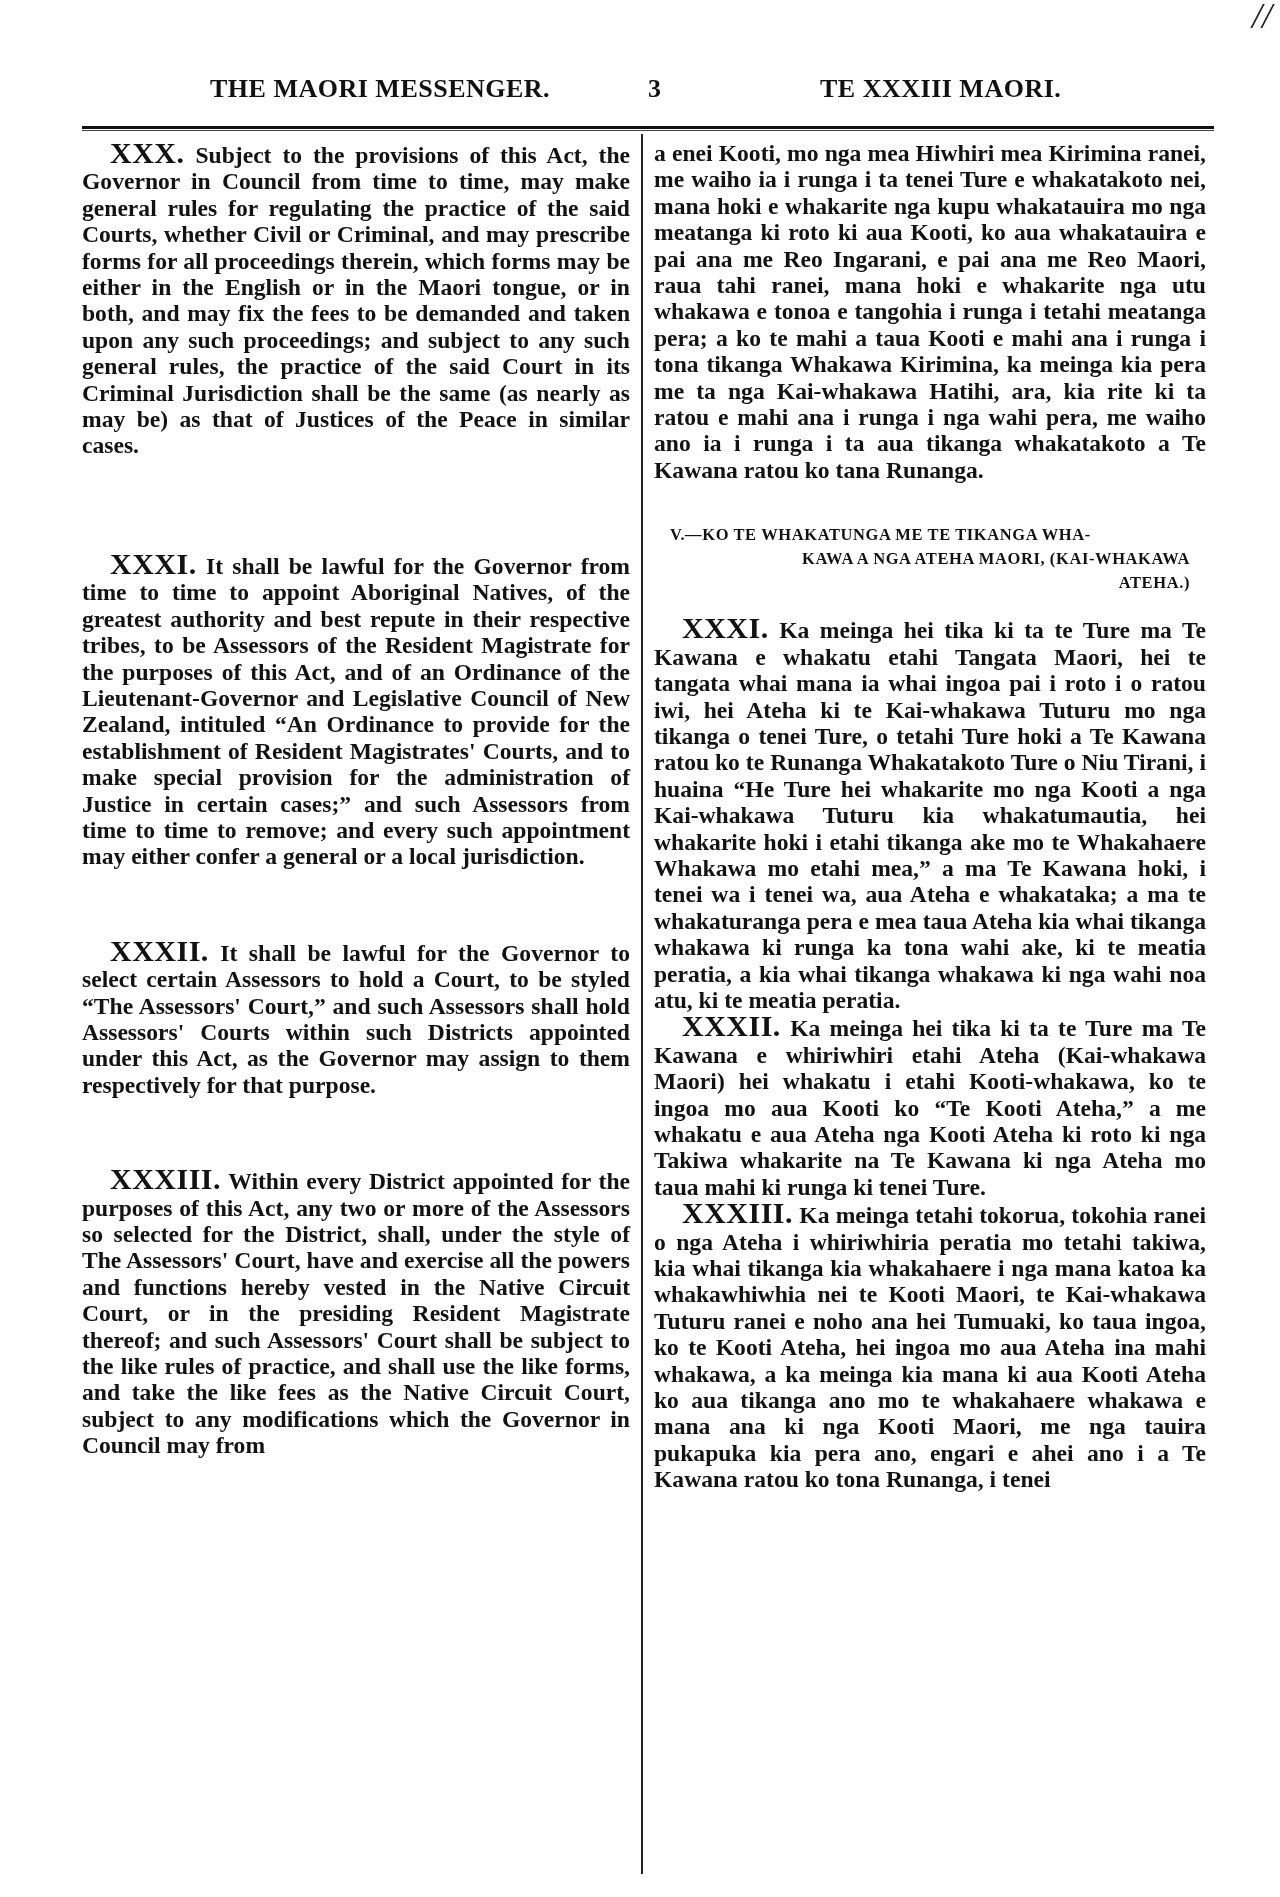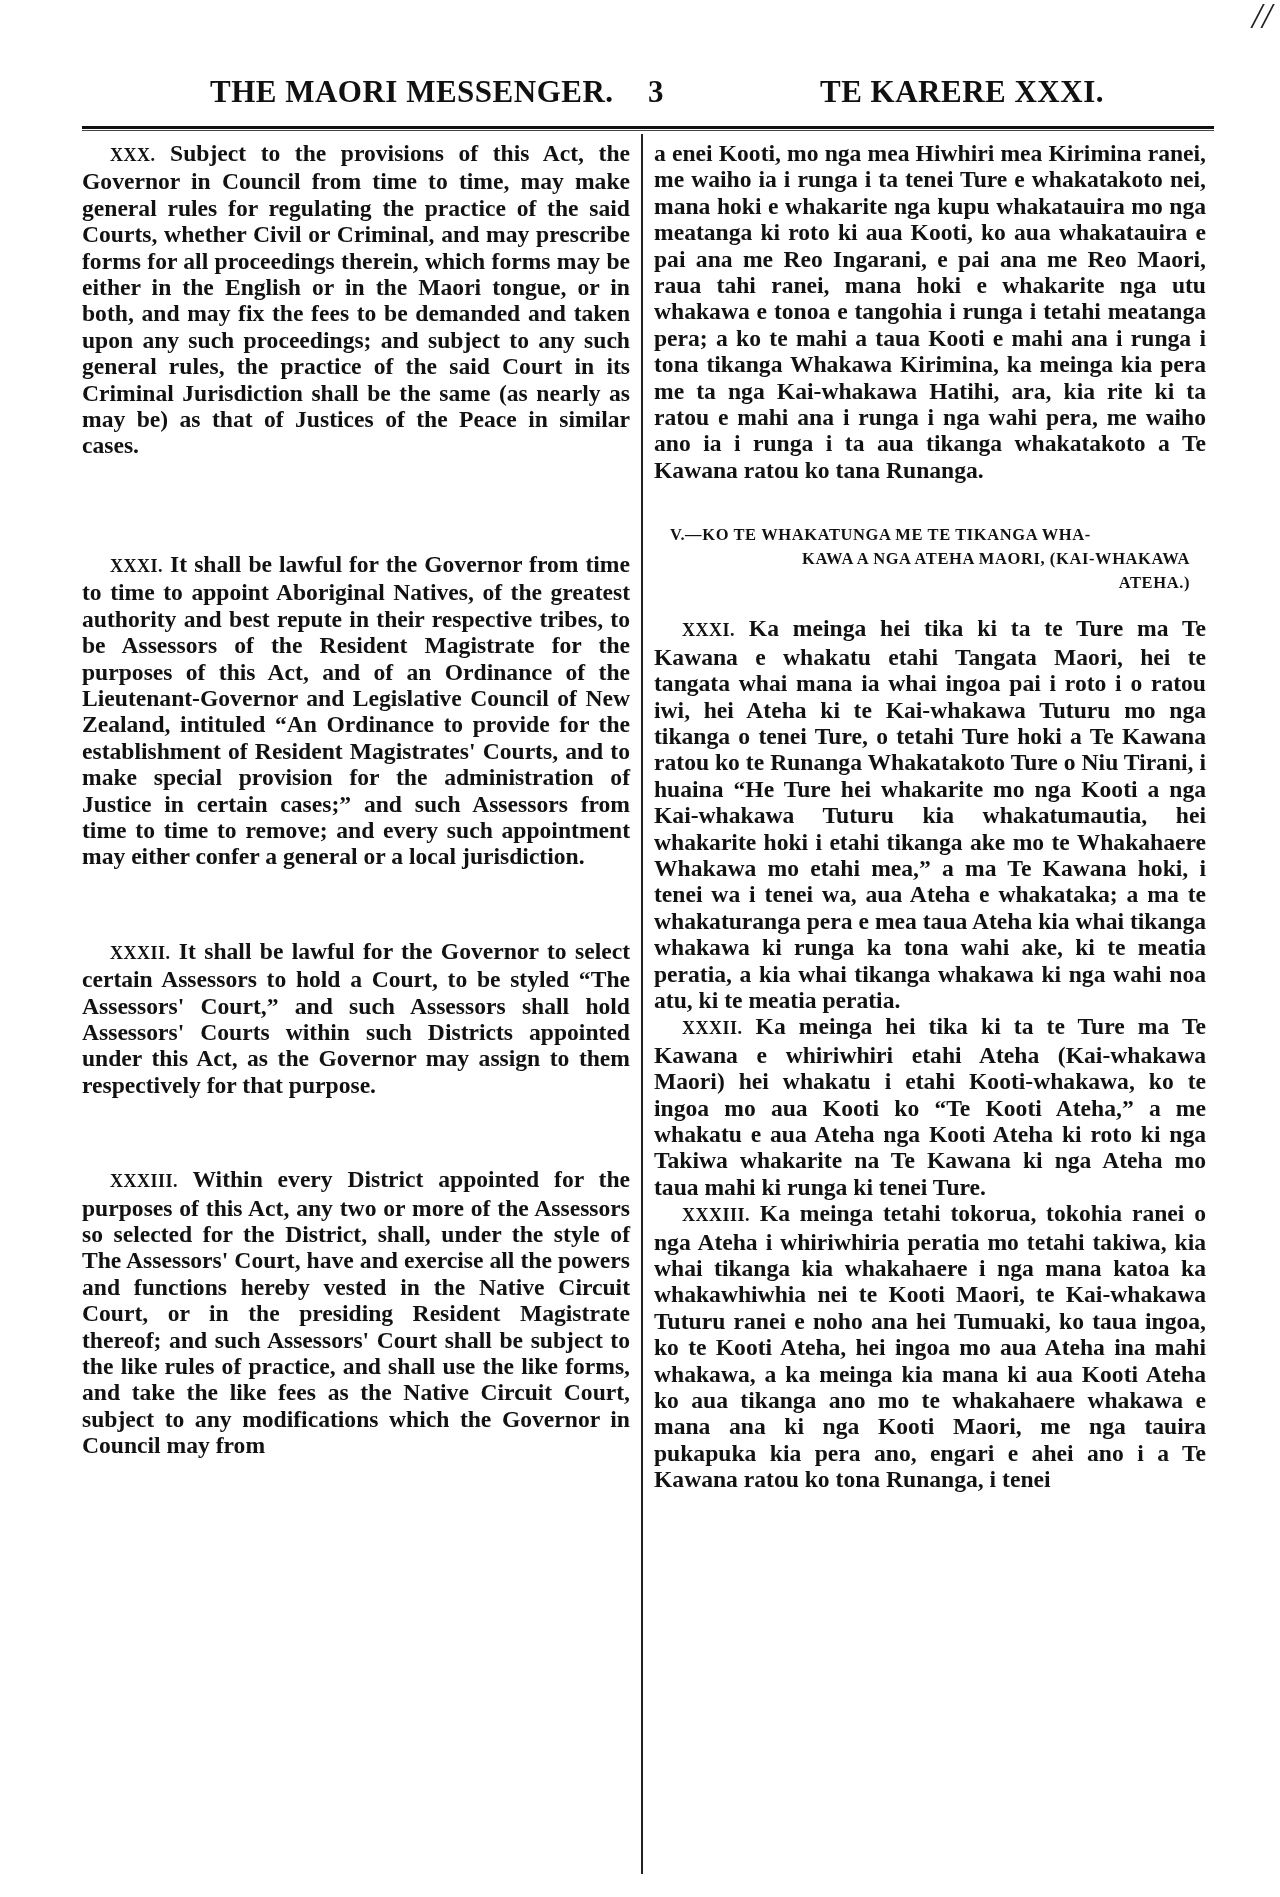--- a/index.html
+++ b/index.html
@@ -9,21 +9,21 @@
     color: #111111;
   }
   .page { position: absolute; left: 0; top: 0; width: 1280px; height: 1897px; }
   .margin-mark {
     position: absolute; right: 0; top: 0; width: 28px; height: 32px;
     font-family: "Liberation Serif", serif; font-size: 36px; font-style: italic; line-height: 32px;
     color: #222;
   }
   .masthead {
     position: absolute; top: 74px; left: 205px; width: 1000px; height: 30px;
-    font-family: "Liberation Serif", serif; font-weight: bold; font-size: 31px;
+    font-family: "Liberation Serif", serif; font-weight: bold; font-size: 26px;
     letter-spacing: 0.5px; color: #111;
   }
   .masthead .left { position: absolute; left: 5px; top: 0; }
   .masthead .num { position: absolute; left: 443px; top: 0; }
   .masthead .right { position: absolute; left: 615px; top: 0; }
   .rule {
     position: absolute; left: 82px; top: 126px; width: 1132px; height: 3px;
     background: #111;
   }
   .rule2 {
@@ -34,21 +34,21 @@
     position: absolute; left: 641px; top: 134px; width: 2px; height: 1740px;
     background: #222;
   }
   .col {
     position: absolute; font-family: "Liberation Serif", serif; font-weight: bold;
     font-size: 23.6px; line-height: 26.4px; text-align: justify; color: #121212;
   }
   .col-left { left: 82px; top: 140px; width: 548px; }
   .col-right { left: 654px; top: 140px; width: 552px; }
   .para { margin: 0; text-indent: 0; }
-  .para .secnum { font-size: 18px; letter-spacing: 0.5px; }
+  .para .secnum { font-size: 30px; letter-spacing: 0.5px; }
   .indent { display: inline-block; width: 28px; }
   .heading {
     font-size: 16.5px; line-height: 24px; letter-spacing: 0.6px; text-align: left; margin: 16px;
   }
   .heading .hcenter { display: block; text-align: center; }
   .heading .hindent { display: block; padding-left: 56px; text-align: right; }
   .spacer-md { height: 22px; }
   .spacer-lg { height: 70px; }
   .spacer-xl { height: 68px; }
   .spacer-rsm { height: 24px; }
@@ -57,21 +57,21 @@
 </head>
 <body>
 
 <div class="page">
 
   <div class="margin-mark">//</div>
 
   <div class="masthead">
     <span class="left">THE MAORI MESSENGER.</span>
     <span class="num">3</span>
-    <span class="right">TE KARERE XXXI.</span>
+    <span class="right">TE XXXIII MAORI.</span>
   </div>
 
   <div class="rule"></div>
   <div class="rule2"></div>
   <div class="divider"></div>
 
   <div class="col col-left">
     <p class="para">
       <span class="indent"></span><span class="secnum">XXX.</span>
       <span>Subject to the provisions of this Act, the Governor in Council from time to time, may make general rules for regulating the practice of the said Courts, whether Civil or Criminal, and may prescribe forms for all proceedings therein, which forms may be either in the English or in the Maori tongue, or in both, and may fix the fees to be demanded and taken upon any such proceedings; and subject to any such general rules, the practice of the said Court in its Criminal Jurisdiction shall be the same (as nearly as may be) as that of Justices of the Peace in similar cases.</span>

